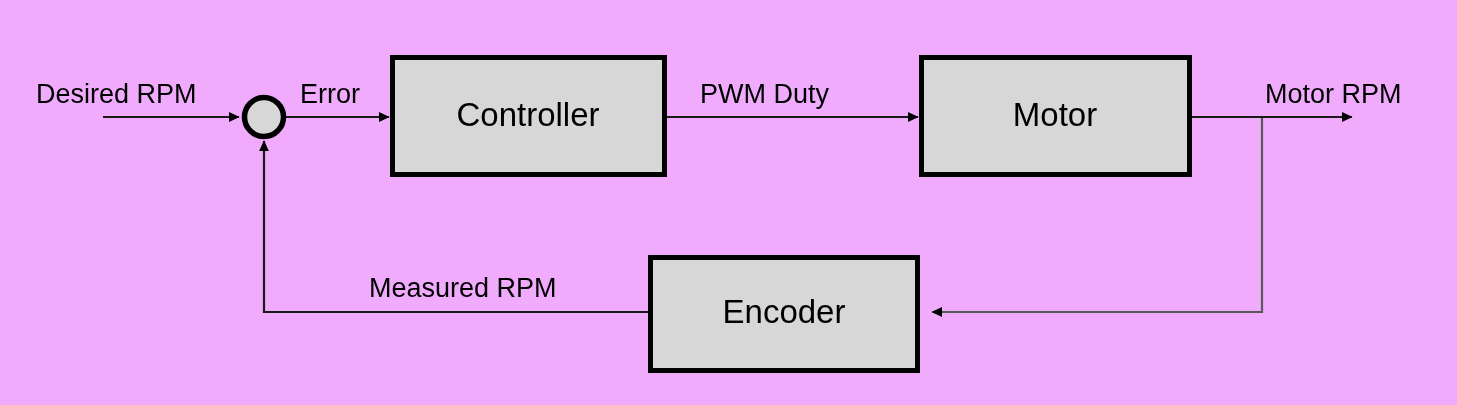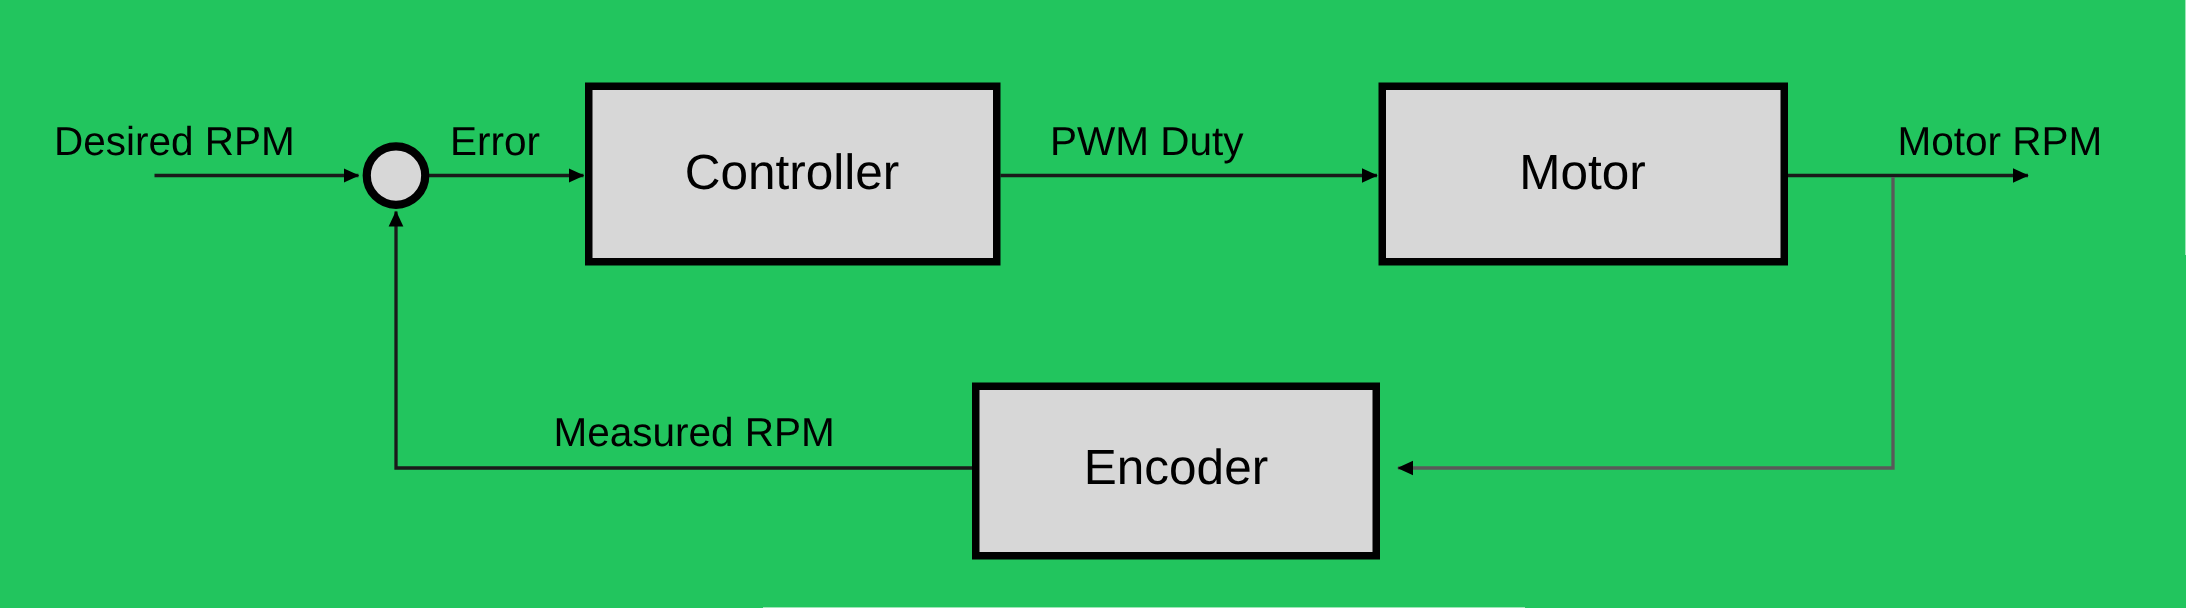--- a/index.html
+++ b/index.html
@@ -4,21 +4,21 @@
 <style>
   html, body {
     margin: 0;
     padding: 0;
     background: #ffffff;
   }
   #diagram-root {
     position: relative;
     width: 1457px;
     height: 405px;
-    background: #22c55e;
+    background: #f0abfc;
     font-family: "Liberation Sans", sans-serif;
     overflow: hidden;
   }
   #diagram-svg {
     position: absolute;
     top: 0;
     left: 0;
     width: 1457px;
     height: 405px;
   }

